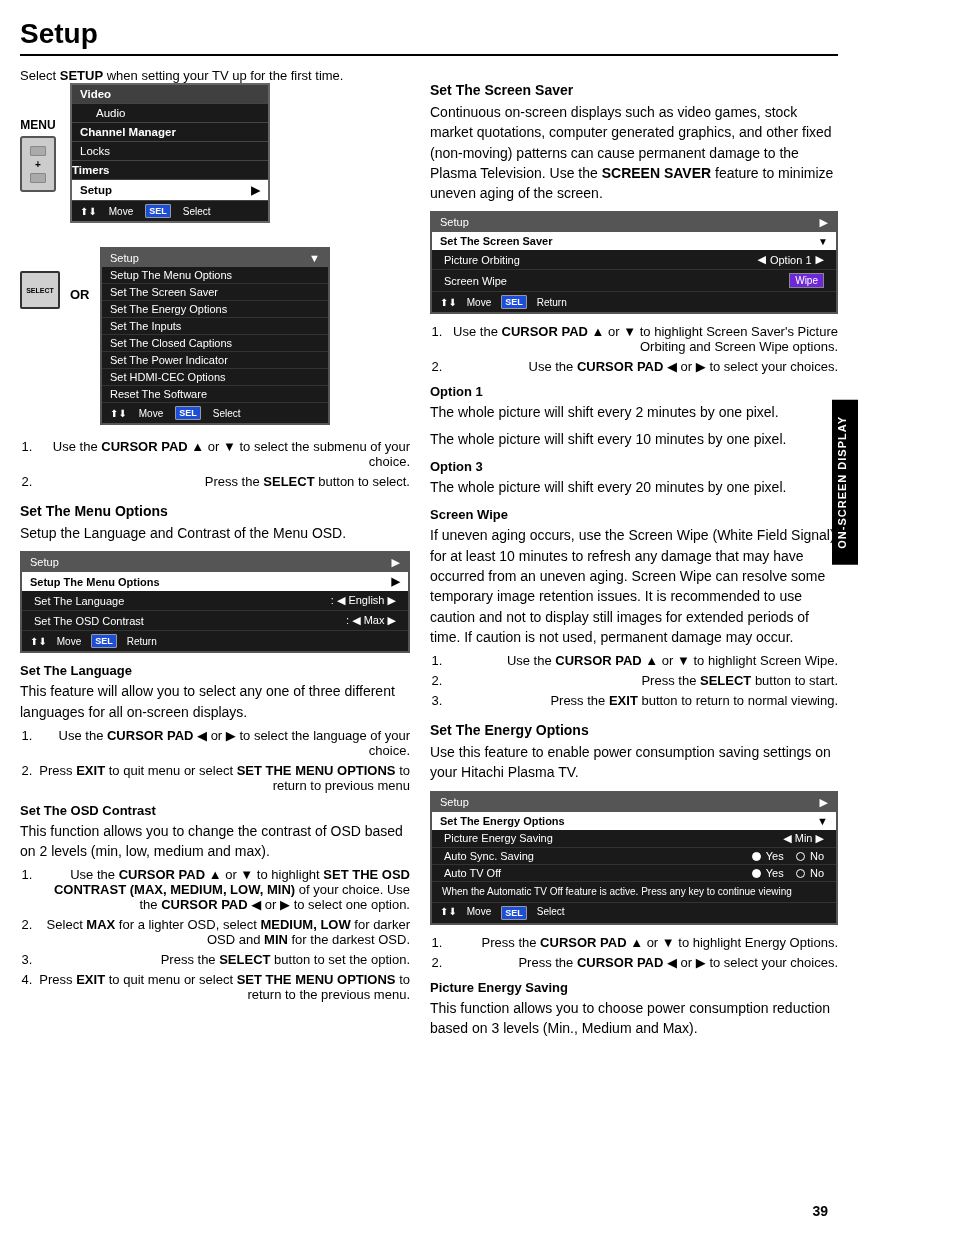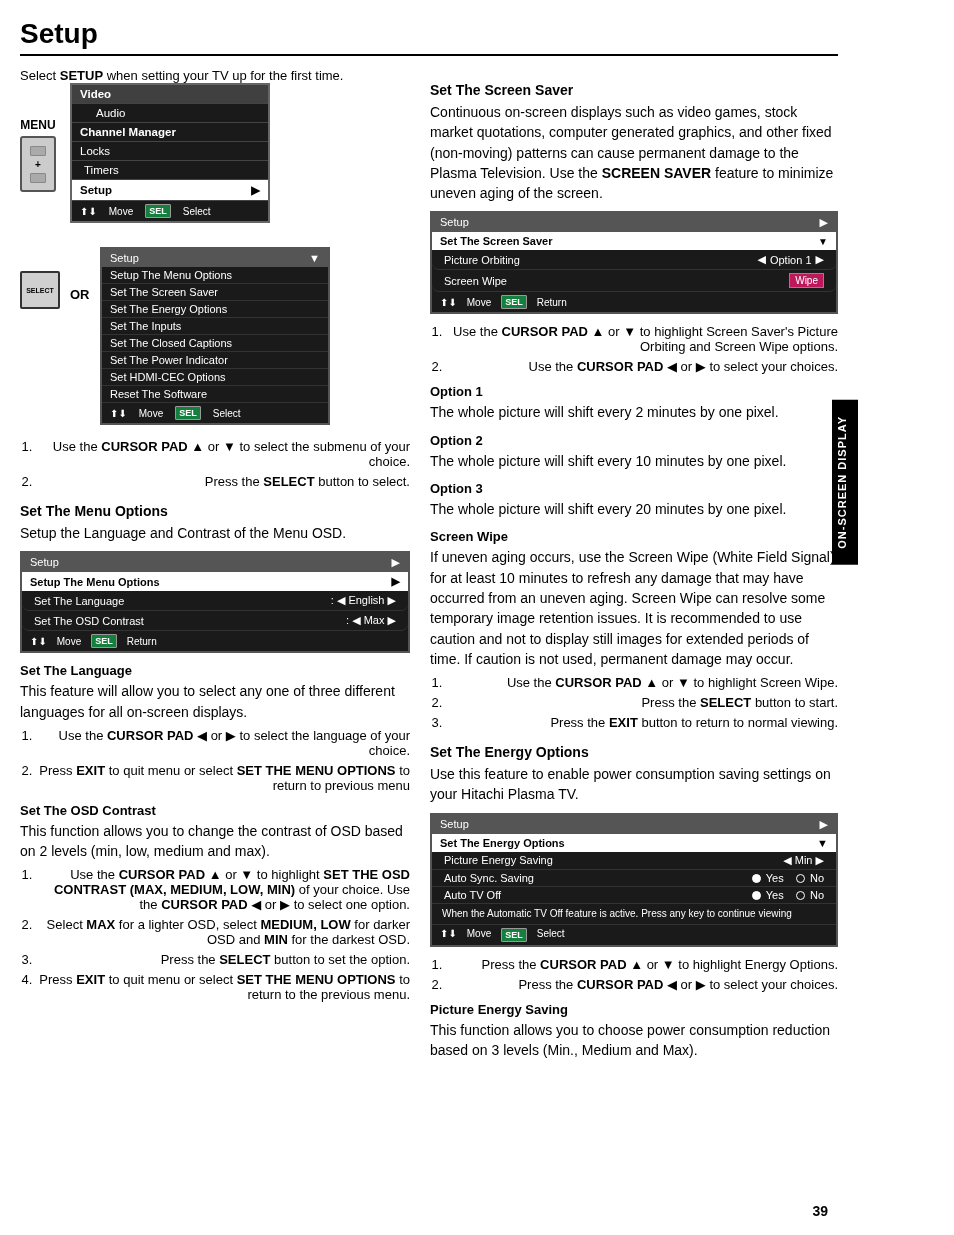--- a/index.html
+++ b/index.html
@@ -74,21 +74,21 @@
       background: #1a1a1a;
       color: #fff;
       padding: 3px 8px;
       font-size: 10px;
       display: flex;
       gap: 12px;
       align-items: center;
     }
 
     .sel-badge {
-      background: #15803d;
+      background: #1d4ed8;
       color: #fff;
       font-size: 9px;
       font-weight: bold;
       padding: 1px 3px;
       border: 1px solid #999;
       border-radius: 1px;
     }
 
     
     .or-section {
@@ -209,31 +209,30 @@
       font-size: 10px;
     }
 
     .setup-screen .ss-data-row {
       padding: 3px 12px;
       display: flex;
       justify-content: space-between;
       align-items: center;
       border-bottom: 1px solid #333;
       font-size: 11px;
-      border-radius: 7px;
     }
 
     .ss-option-value {
       display: flex;
       align-items: center;
       gap: 4px;
     }
 
     .option-box {
-      background: #be185d;
+      background: #6d28d9;
       color: #fff;
       padding: 1px 5px;
       font-size: 10px;
       border: 1px solid #888;
     }
 
     .setup-screen .ss-footer {
       padding: 3px 8px;
       font-size: 10px;
       display: flex;
@@ -367,21 +366,21 @@
             <div style="font-size:10px; font-weight:bold;">+</div>
             <div style="width:16px; height:10px; background:#aaa; border:1px solid #888; border-radius:1px;"></div>
           </div>
         </div>
 
         <div class="osd-menu-box">
           <div class="menu-item" style="font-weight:bold; color:#fff; padding:3px 8px; background:#404040; border-bottom:1px solid #444;">Video</div>
           <div class="menu-item" style="padding:3px 24px; border-bottom:1px solid #444;">Audio</div>
           <div class="menu-item" style="padding:3px 8px; border-bottom:1px solid #444; font-weight:bold;">Channel Manager</div>
           <div class="menu-item" style="padding:3px 8px; border-bottom:1px solid #444;">Locks</div>
-          <div class="menu-item" style="padding:3px 12px; border-bottom:1px solid #444;">Timers</div>
+          <div class="menu-item" style="padding:3px 0; border-bottom:1px solid #444;font-weight:bold;">Timers</div>
           <div class="menu-item has-arrow" style="background:#fff; color:#000; font-weight:bold; padding:3px 8px; border-bottom:1px solid #444; display:flex; justify-content:space-between;">
             <span>Setup</span>
             <span>▶</span>
           </div>
           <div class="osd-menu-footer">
             <span>⬆⬇</span>
             <span>Move</span>
             <span class="sel-badge">SEL</span>
             <span>Select</span>
           </div>
@@ -502,21 +501,20 @@
       </div>
 
       <ol class="num-list">
         <li>Use the <strong>CURSOR PAD</strong> ▲ or ▼ to highlight Screen Saver's Picture Orbiting and Screen Wipe options.</li>
         <li>Use the <strong>CURSOR PAD</strong> ◀ or ▶ to select your choices.</li>
       </ol>
 
       <div class="sub-section-header">Option 1</div>
       <p class="body-text">The whole picture will shift every 2 minutes by one pixel.</p>
 
-      <div class="sub-section-header">Option 2</div>
       <p class="body-text">The whole picture will shift every 10 minutes by one pixel.</p>
 
       <div class="sub-section-header">Option 3</div>
       <p class="body-text">The whole picture will shift every 20 minutes by one pixel.</p>
 
       <div class="sub-section-header">Screen Wipe</div>
       <p class="body-text">If uneven aging occurs, use the Screen Wipe (White Field Signal) for at least 10 minutes to refresh any damage that may have occurred from an uneven aging. Screen Wipe can resolve some temporary image retention issues. It is recommended to use caution and not to display still images for extended periods of time. If caution is not used, permanent damage may occur.</p>
 
       <ol class="num-list">
         <li>Use the <strong>CURSOR PAD</strong> ▲ or ▼ to highlight Screen Wipe.</li>

